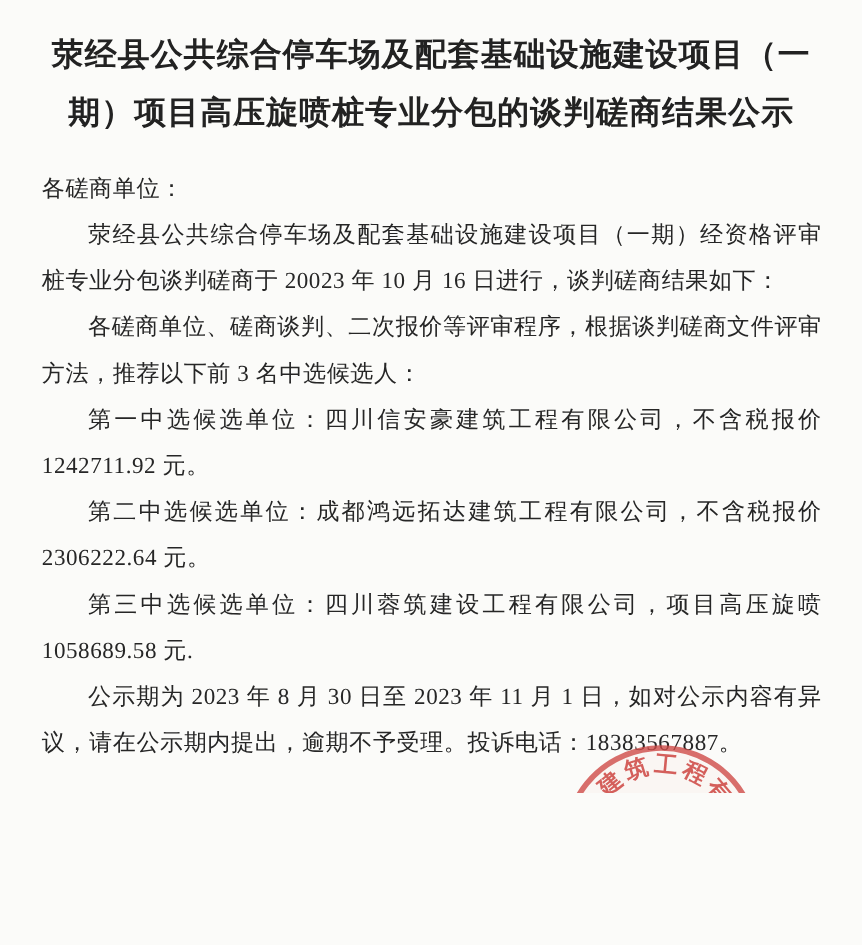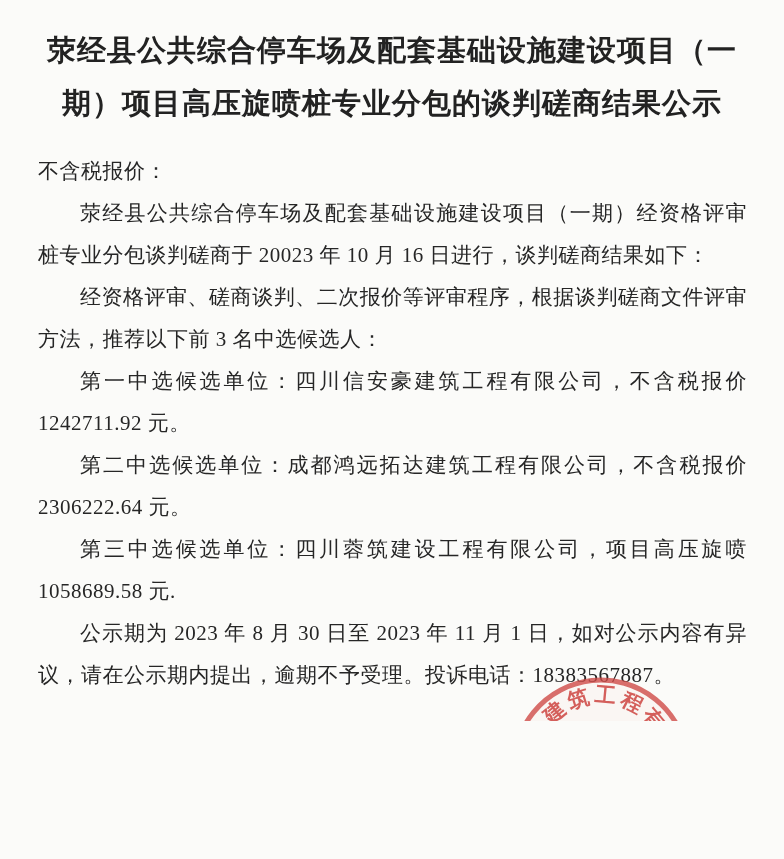--- a/index.html
+++ b/index.html
@@ -88,24 +88,24 @@
 <body>
 
 <div class="page">
 
   <div class="doc-title">
     <div>荥经县公共综合停车场及配套基础设施建设项目（一</div>
     <div>期）项目高压旋喷桩专业分包的谈判磋商结果公示</div>
   </div>
 
   <div class="body-block">
-    <div class="ln">不含税报价：</div>
+    <div class="ln">各磋商单位：</div>
     <div class="ln ind just">荥经县公共综合停车场及配套基础设施建设项目（一期）经资格评审</div>
     <div class="ln">桩专业分包谈判磋商于 20023 年 10 月 16 日进行，谈判磋商结果如下：</div>
-    <div class="ln ind just">经资格评审、磋商谈判、二次报价等评审程序，根据谈判磋商文件评审</div>
+    <div class="ln ind just">各磋商单位、磋商谈判、二次报价等评审程序，根据谈判磋商文件评审</div>
     <div class="ln">方法，推荐以下前 3 名中选候选人：</div>
     <div class="ln ind just">第一中选候选单位：四川信安豪建筑工程有限公司，不含税报价</div>
     <div class="ln">1242711.92 元。</div>
     <div class="ln ind just">第二中选候选单位：成都鸿远拓达建筑工程有限公司，不含税报价</div>
     <div class="ln">2306222.64 元。</div>
     <div class="ln ind just">第三中选候选单位：四川蓉筑建设工程有限公司，项目高压旋喷</div>
     <div class="ln">1058689.58 元.</div>
     <div class="ln ind just">公示期为 2023 年 8 月 30 日至 2023 年 11 月 1 日，如对公示内容有异</div>
     <div class="ln">议，请在公示期内提出，逾期不予受理。投诉电话：18383567887。</div>
   </div>

